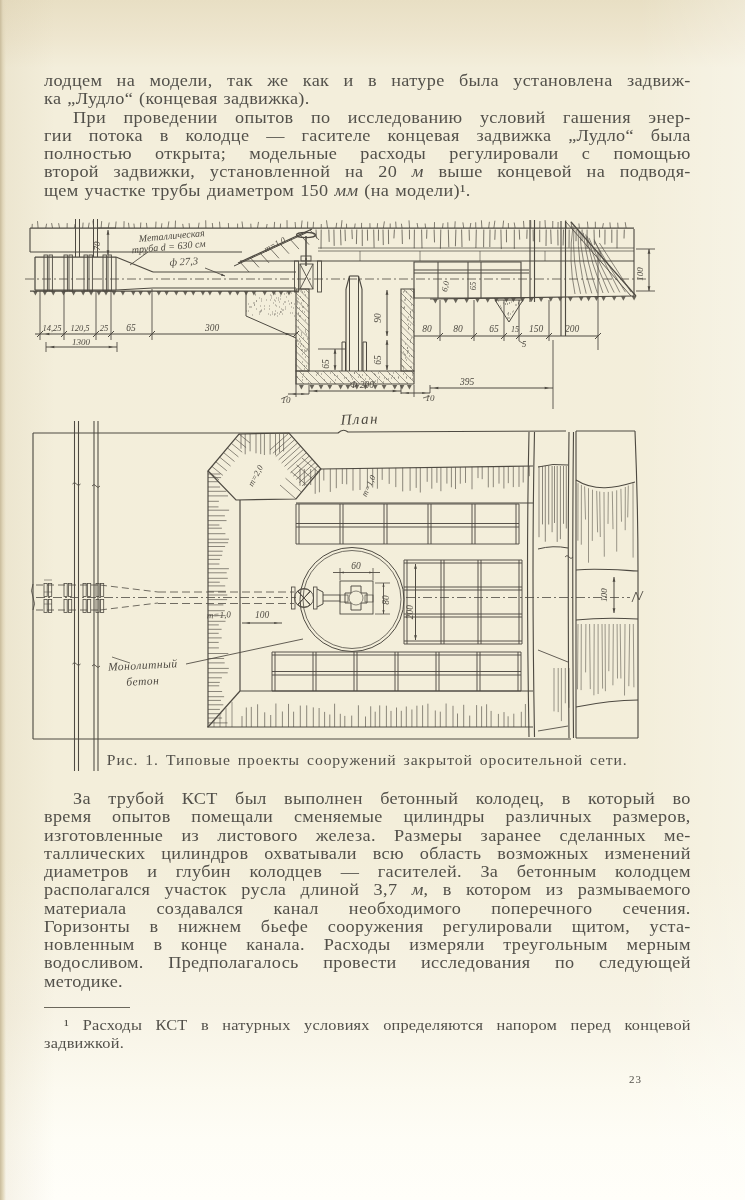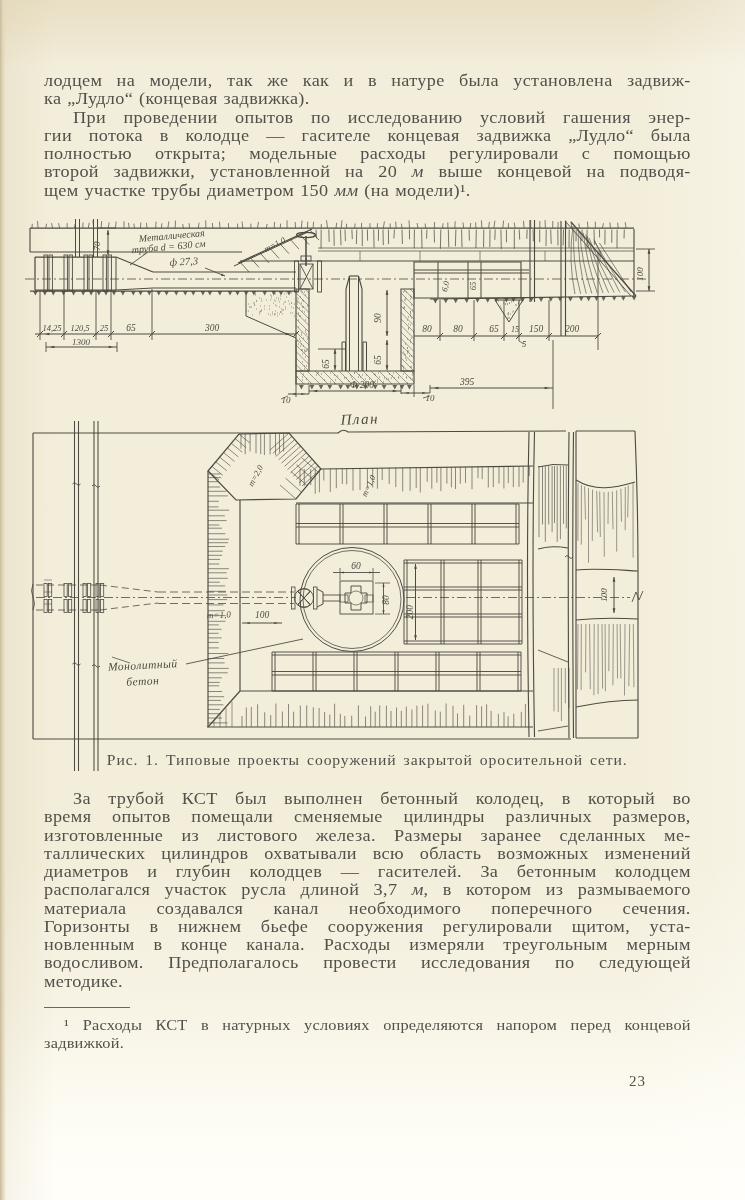--- a/index.html
+++ b/index.html
@@ -19,21 +19,21 @@
   .txt p{margin:0;text-align:justify;text-align-last:justify;}
   .txt p.short{text-align-last:left;}
   .txt p.ind{text-indent:26px;}
   .cap{position:absolute;left:77.7px;width:578.5px;text-align:center;
     font-size:14px;letter-spacing:0.8px;word-spacing:2px;
     transform:scaleX(1.118);transform-origin:50% 0;}
   .fnote{position:absolute;left:44px;width:578.5px;font-size:14.6px;line-height:18px;
     text-align:justify;letter-spacing:0.2px;transform:scaleX(1.118);transform-origin:0 0;}
   .fnote p.j{text-align-last:justify;}
   #fnrule{position:absolute;left:44px;top:1007px;width:86px;height:1px;background:#6b675c;}
-  #pgnum{position:absolute;left:629px;top:1073px;font-size:15px;letter-spacing:1px;}
+  #pgnum{position:absolute;left:629px;top:1073px;font-size:11px;letter-spacing:1px;}
 </style>
 </head>
 <body>
 <div id="page">
   <div id="leftedge"></div>
   <div class="txt" style="top:72px;">
     <p>лодцем на модели, так же как и в натуре была установлена задвиж-</p>
     <p class="short">ка „Лудло“ (концевая задвижка).</p>
     <p class="ind">При проведении опытов по исследованию условий гашения энер-</p>
     <p>гии потока в колодце — гасителе концевая задвижка „Лудло“ была</p>

